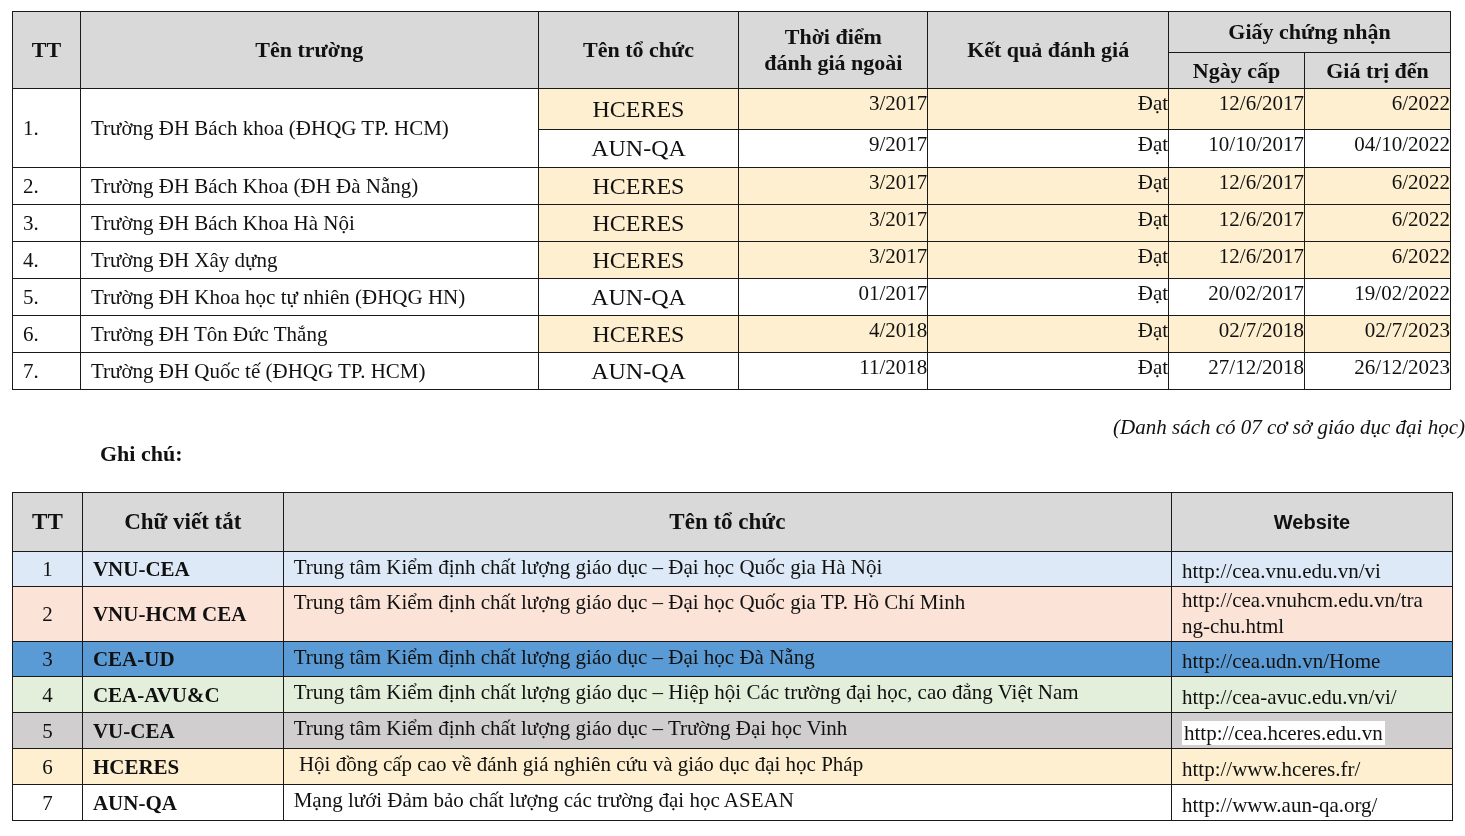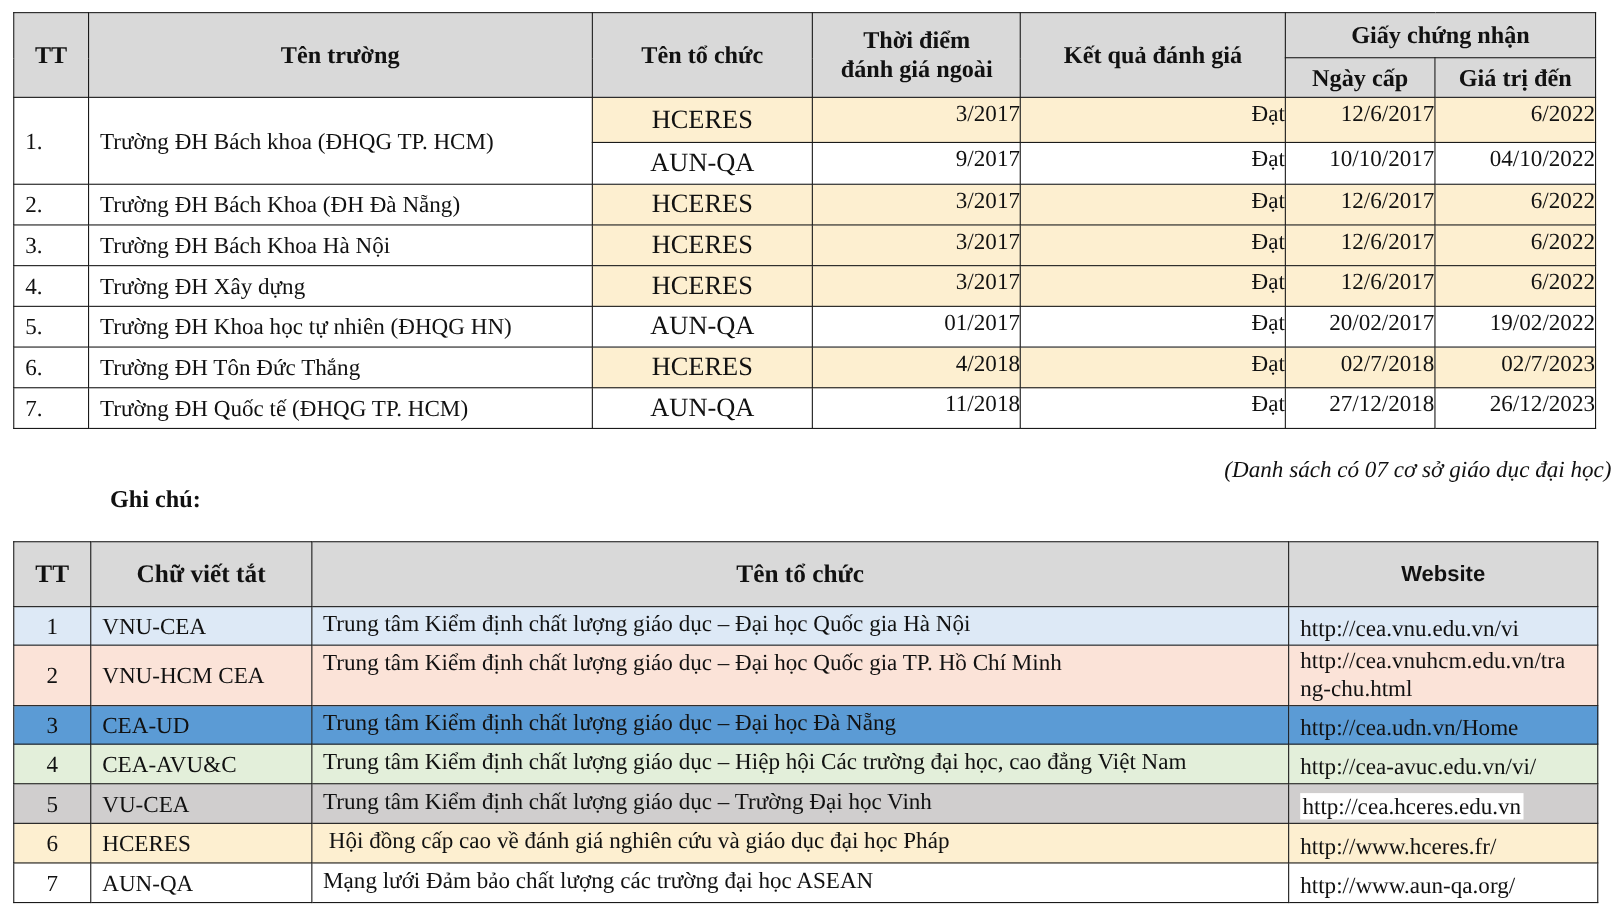--- a/index.html
+++ b/index.html
@@ -16,21 +16,21 @@
   #t1 td.c { text-align:right; vertical-align:top; padding-top:2px; }
   .hl { background:#fdefd0; }
   .caption { position:absolute; left:0; width:1465px; top:415px; text-align:right; font-style:italic; font-size:21px; }
   .note { position:absolute; left:100px; top:441px; font-weight:bold; font-size:22px; }
   
   #t2 { left:12px; top:492px; width:1441px; }
   #t2 th { background:#d9d9d9; font-weight:bold; font-size:23px; height:58px; text-align:center; vertical-align:middle; }
   #t2 th.web { font-family:"Liberation Sans", sans-serif; font-size:20px; }
   #t2 td { font-size:21px; vertical-align:top; line-height:26px; padding-top:2px; }
   #t2 td.tt { text-align:center; vertical-align:middle; padding-top:0; }
-  #t2 td.ab { padding-left:10px; vertical-align:middle; padding-top:0; }
+  #t2 td.ab { padding-left:10px; vertical-align:middle; padding-top:0;font-weight:bold; }
   #t2 td.nm { padding-left:10px; }
   #t2 td.ws { padding-left:10px; vertical-align:bottom; padding-bottom:2px; padding-top:0;margin-top:20px; }
   .ws-white { background:#ffffff; padding:0 2px; }
 </style>
 </head>
 <body>
 
 <table id="t1">
   <colgroup>
     <col style="width:68px">

